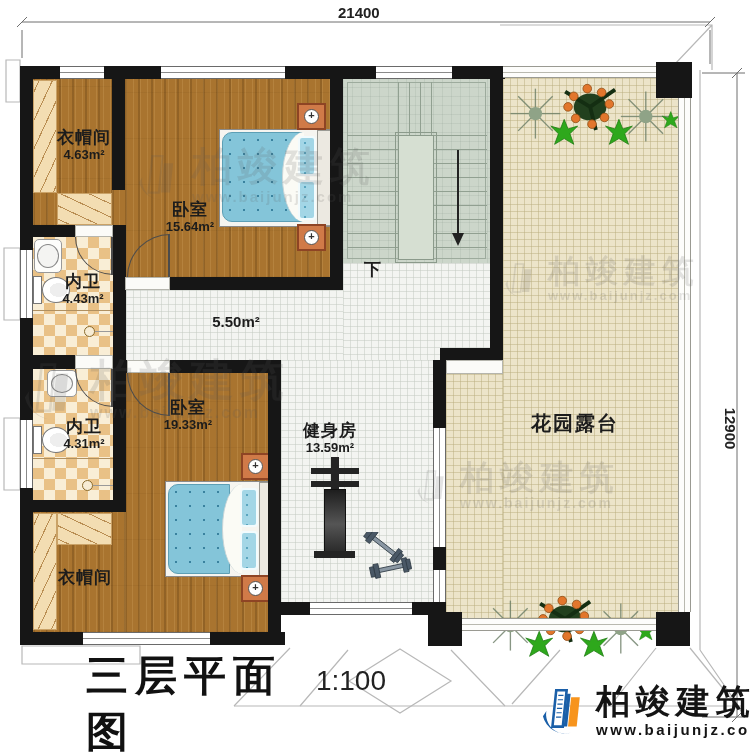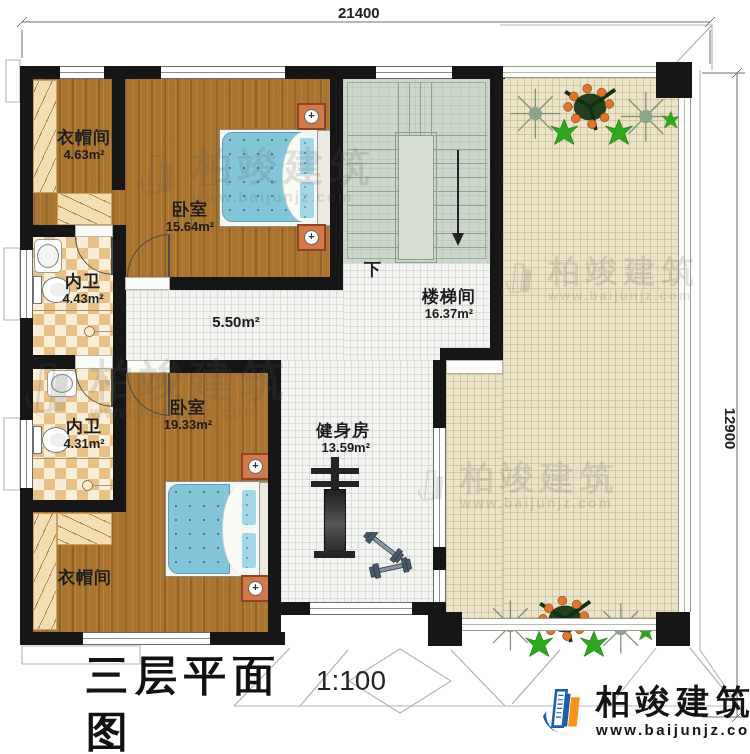--- a/index.html
+++ b/index.html
@@ -364,35 +364,34 @@
     <div class="nm">卧室</div>
       <div class="ar">15.64m²</div>
     </div>
   <div class="lbl" style="left:45px;top:272px;width:76px;">
     <div class="nm">内卫</div>
       <div class="ar">4.43m²</div>
     </div>
   <div class="lbl" style="left:200px;top:313px;width:72px;">
     <div class="ar" style="font-size:15px;">5.50m²</div>
     </div>
-  <div class="lbl" style="left:406px;top:287px;width:86px;">
-    <div class="nm">楼梯间</div>
-      <div class="ar">16.37m²</div>
-    </div>
   <div class="lbl" style="left:46px;top:417px;width:76px;">
     <div class="nm">内卫</div>
       <div class="ar">4.31m²</div>
     </div>
   <div class="lbl" style="left:148px;top:398px;width:80px;">
     <div class="nm">卧室</div>
       <div class="ar">19.33m²</div>
     </div>
-  <div class="lbl" style="left:290px;top:421px;width:80px;text-align:right;">
+  <div class="lbl" style="left:290px;top:421px;width:80px;">
     <div class="nm">健身房</div>
       <div class="ar">13.59m²</div>
+    </div>
+  <div class="lbl" style="left:520px;top:412px;width:110px;">
+    <div class="nm" style="font-size:20px;letter-spacing:2px;">花园露台</div>
     </div>
   <div class="lbl" style="left:46px;top:568px;width:78px;">
     <div class="nm">衣帽间</div>
     </div>
   <div class="lbl" style="left:360px;top:260px;width:26px;">
     <div class="nm">下</div>
     </div>
 
   <div id="title-block">
     <div style="display:flex;align-items:baseline;gap:14px;">

